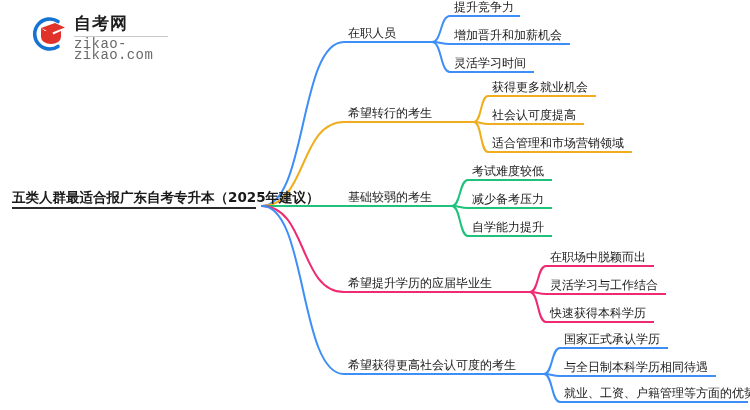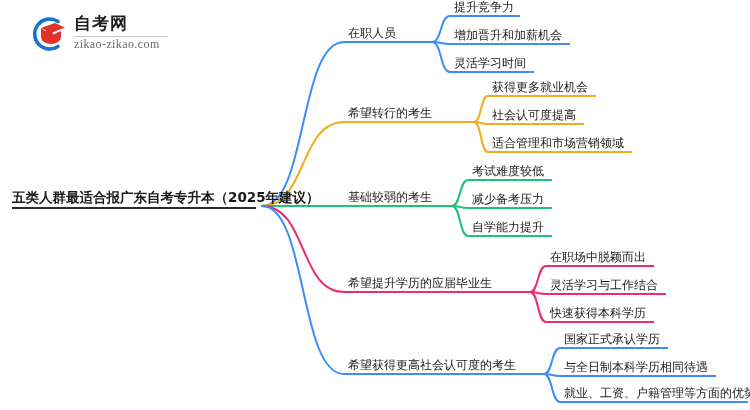--- a/index.html
+++ b/index.html
@@ -43,25 +43,25 @@
     letter-spacing: 1px;
     line-height: 20px;
     font-family: Liberation Sans, sans-serif;
   }
   #logo .rule {
     height: 1px;
     background: #c9c9c9;
     margin: 2px 0 2px 0;
   }
   #logo .en {
-    font-size: 12px;
+    font-size: 14px;
     color: #6a6a6a;
     letter-spacing: 0.4px;
     line-height: 11px;
-    font-family: Liberation Serif, serif;
+    font-family: Liberation Mono, monospace;
   }
   
   #map {
     position: absolute;
     left: 0;
     top: 0;
     width: 750px;
     height: 410px;
   }
   .node-text {

